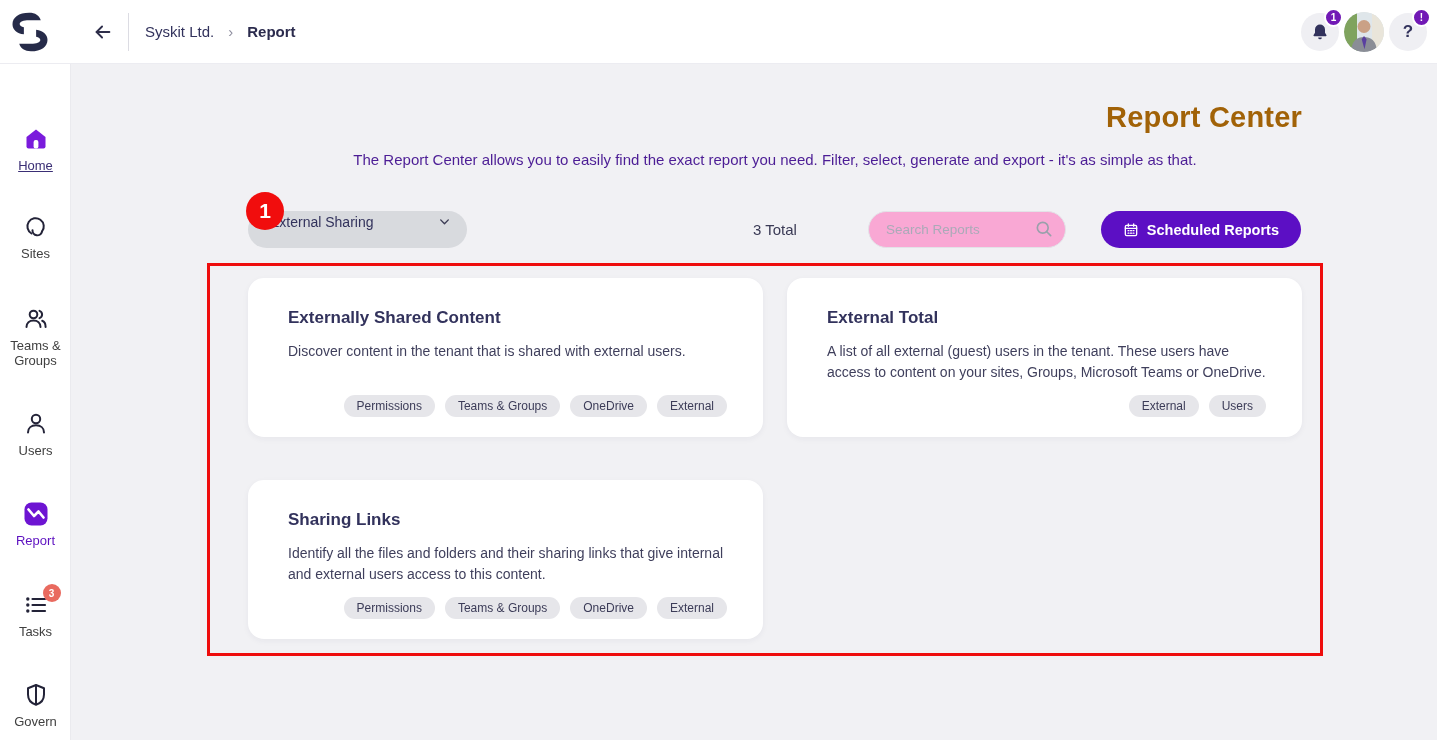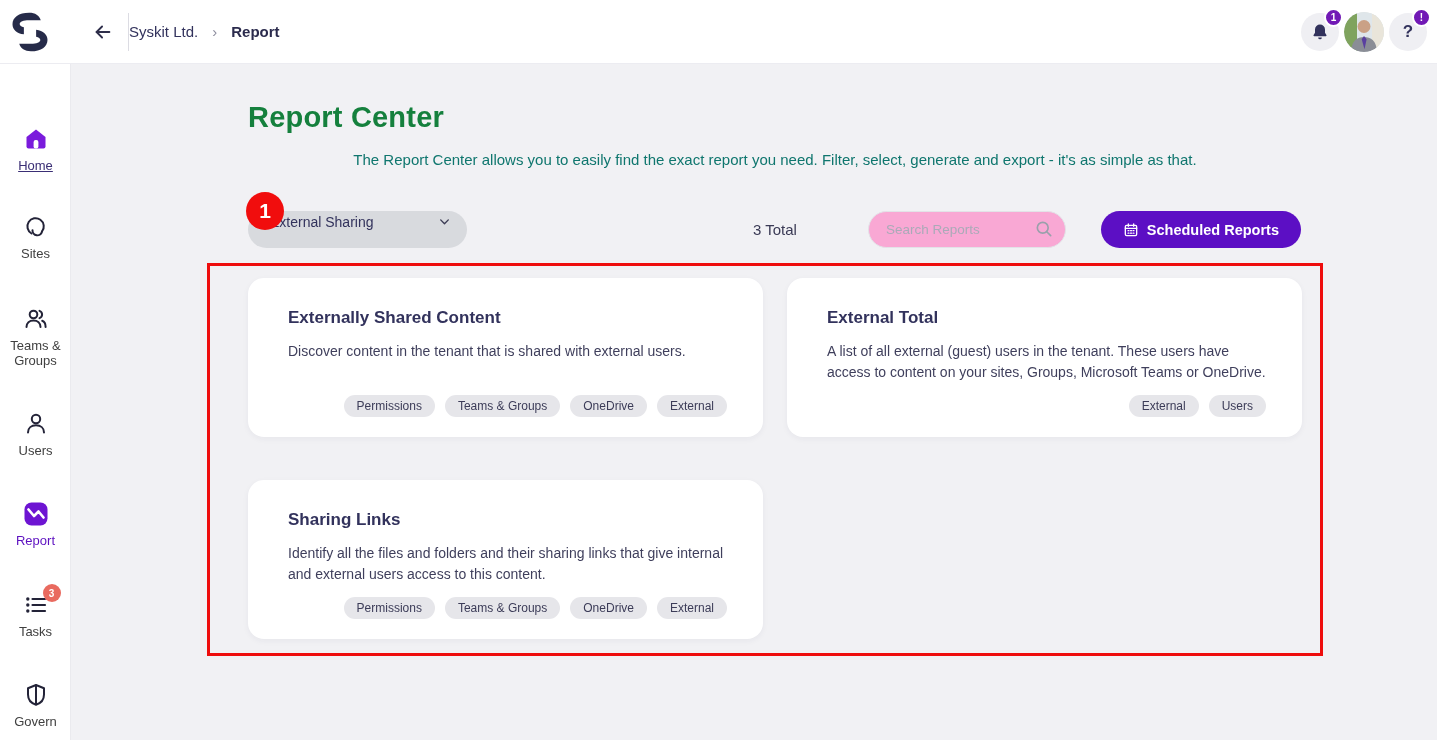--- a/index.html
+++ b/index.html
@@ -6,21 +6,21 @@
   html,body { width:1437px; height:740px; }
   body { font-family:"Liberation Sans", sans-serif; background:#f1f1f4; overflow:hidden; }
   .app { position:relative; width:1437px; height:740px; }
 
   
   .topbar { position:absolute; top:0; left:0; width:1437px; height:64px; background:#ffffff;
             border-bottom:1px solid #ececf1; display:flex; align-items:center; z-index:10; }
   .logo { width:44px; height:44px; margin-left:8px; display:flex; align-items:center; justify-content:center; cursor:pointer; }
   .back-btn { background:none; border:none; margin-left:40px; cursor:pointer; display:flex; align-items:center; }
   .vdiv { width:1px; height:38px; background:#dcdce3; margin-left:14px; }
-  .breadcrumb { display:flex; align-items:flex-start; font-size:15px; color:#32325c; }
+  .breadcrumb { display:flex; align-items:flex-start; margin-left:16px; font-size:15px; color:#32325c; }
   .breadcrumb .org { cursor:pointer; }
   .breadcrumb .sep { color:#8d8d9e; margin:0 14px; font-size:15px; }
   .breadcrumb .current { font-weight:700; color:#2b2b4d; }
   .top-actions { margin-left:auto; margin-right:10px; display:flex; align-items:center; gap:5px; }
   .circle-btn { position:relative; width:38px; height:38px; border-radius:50%; background:#efeff3; border:none;
                 display:flex; align-items:center; justify-content:center; cursor:pointer;
                 font-family:"Liberation Sans", sans-serif; font-size:17px; font-weight:700; color:#32325c; }
   .badge { position:absolute; top:-5px; right:-4px; min-width:19px; height:19px; padding:0 4px; border-radius:10px;
            background:#7119b5; border:2px solid #fff; color:#fff; font-size:10px; font-weight:700;
            display:flex; align-items:center; justify-content:center; }
@@ -34,22 +34,22 @@
   .nav-label { display:block; margin-top:3px; font-size:13px; color:#404040; line-height:1.15; }
   .nav-label.active-home { color:#3a2e75; text-decoration:underline; }
   .nav-label.active-report { color:#5d10c0; font-weight:500; }
   .tasks-badge { position:absolute; top:-8px; right:-12px; width:18px; height:18px; border-radius:50%;
                  background:#e96a5f; color:#fff; font-size:10px; font-weight:700;
                  display:flex; align-items:center; justify-content:center; }
 
   
   .main { position:absolute; left:71px; top:64px; width:1366px; height:676px; background:#f1f1f4; }
   .container { width:1054px; margin-left:177px; }
-  .page-title { text-align:left; padding-top:37px; font-size:29px; font-weight:700; color:#15803d; letter-spacing:.2px; }
-  .page-subtitle { text-align:center; margin-top:17px; font-size:15px; color:#0f766e; }
+  .page-title { text-align:right; padding-top:37px; font-size:29px; font-weight:700; color:#a16207; letter-spacing:.2px; }
+  .page-subtitle { text-align:center; margin-top:17px; font-size:15px; color:#4c1d95; }
 
   .controls { position:relative; height:37px; margin-top:43px; }
   .dropdown { position:absolute; left:0; top:0; width:219px; height:37px; background:#d8dade; border-radius:19px;
               display:flex; align-items:center; padding:0 16px 16px 22px; cursor:pointer; }
   .dropdown-label { flex:1; font-size:14px; color:#32325c; }
   .total { position:absolute; left:477px; top:0; width:100px; height:37px; display:flex; align-items:center;
            justify-content:center; font-size:15px; color:#3a3a55; }
   .search-wrap { position:absolute; left:620px; top:0; width:198px; height:37px; }
   .search-input { width:100%; height:100%; border:1px solid #e3e3e8; border-radius:19px; background:#f9a8d4;
                   padding:0 38px 0 17px; font-size:13.5px; color:#3a3a55; outline:none;

